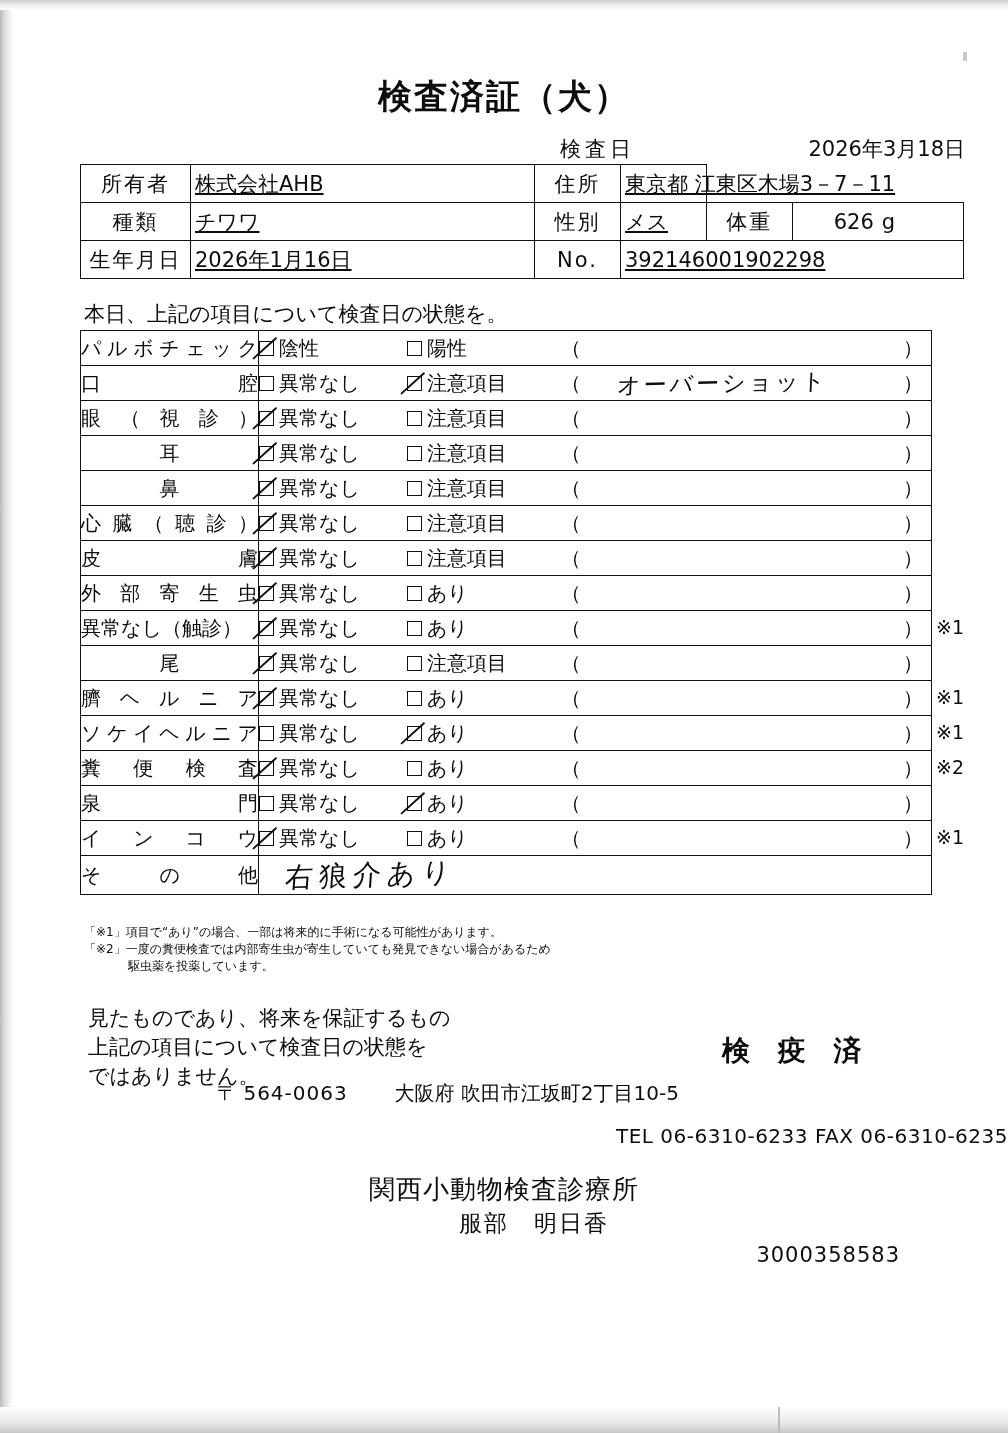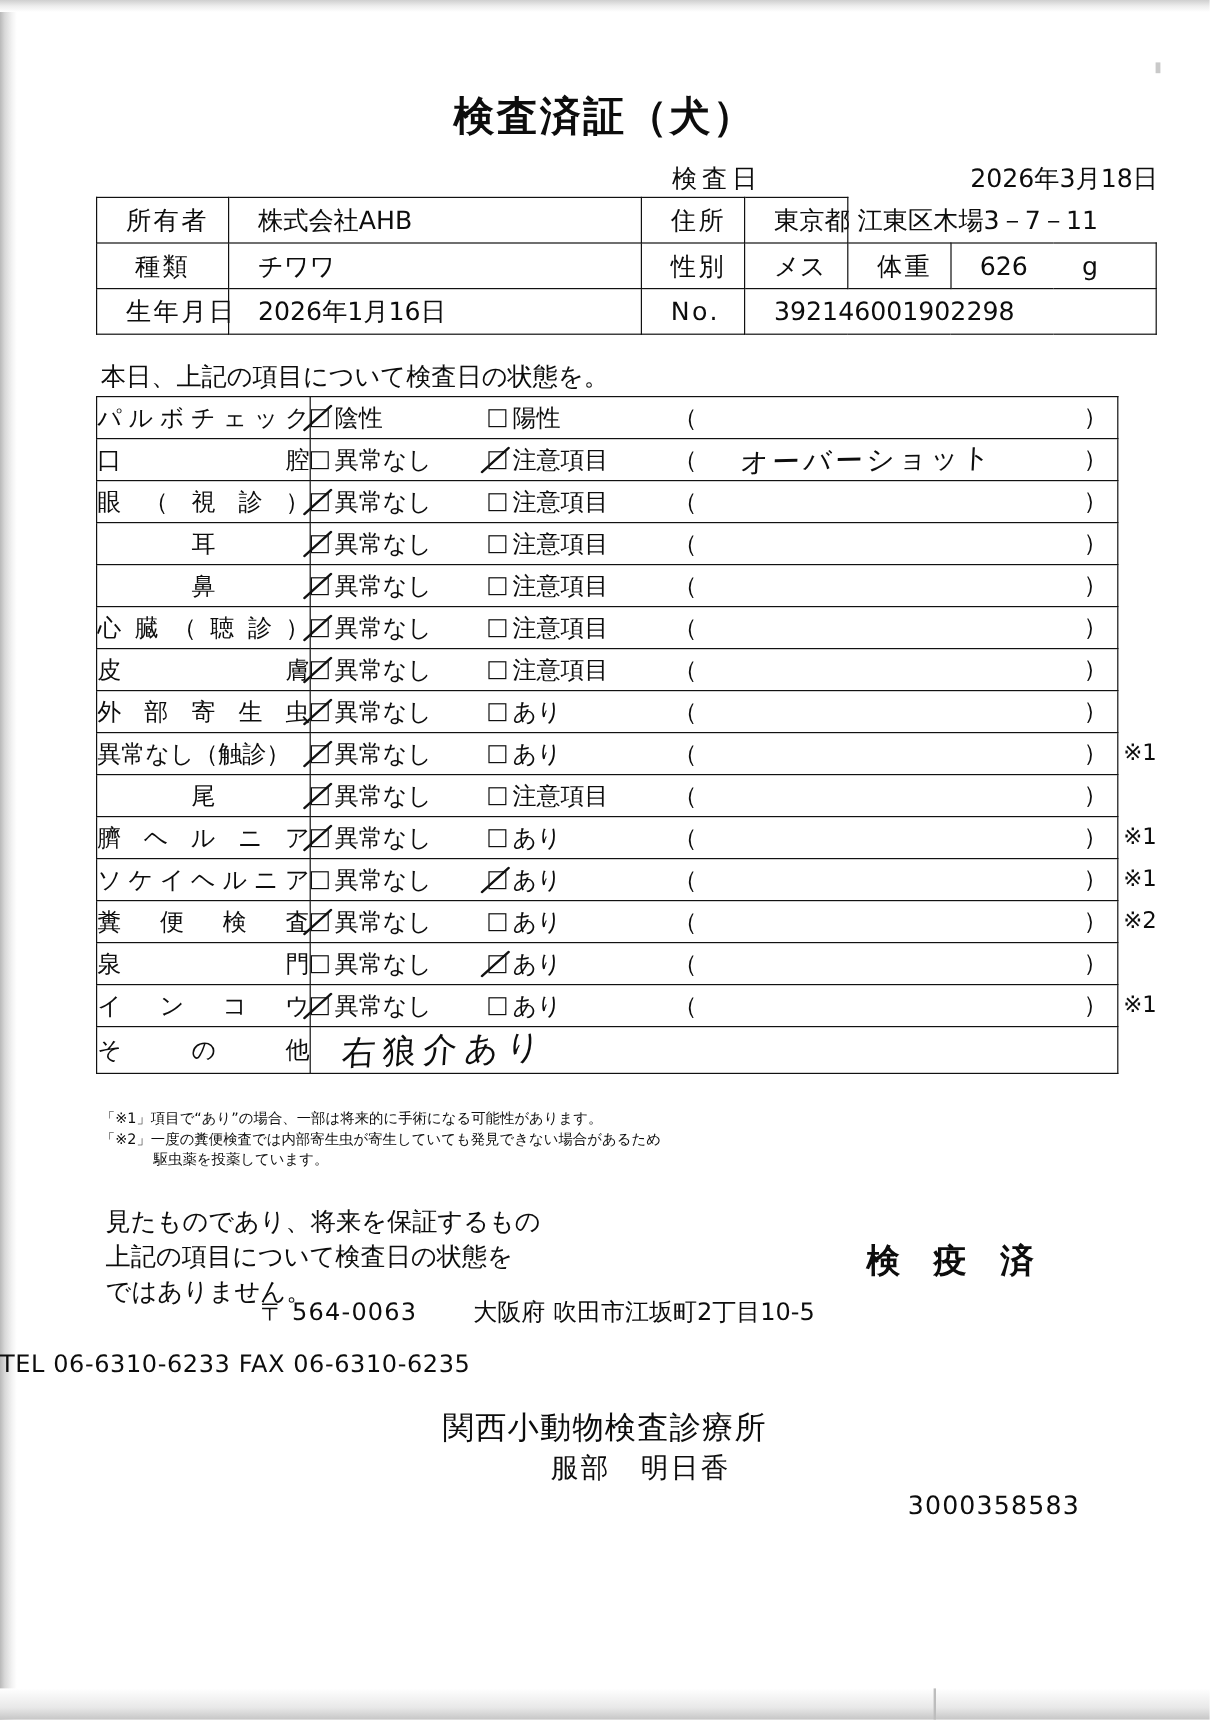--- a/index.html
+++ b/index.html
@@ -58,30 +58,30 @@
   .info-table {
     position: absolute;
     left: 80px; top: 164px; width: 884px;
     border-collapse: collapse;
     table-layout: fixed;
   }
   .info-table td {
     border: 1.6px solid #111;
     height: 38px;
     font-size: 21px;
-    padding: 0 24px;
+    padding: 0 4px;
     vertical-align: middle;
     white-space: nowrap;
   }
   .info-table tr { height: 38px; }
   .lbl {
     text-align: center;
     letter-spacing: 2px;
   }
-  .val { text-align: left; }
+  .val { text-align: left; text-decoration: underline; }
   .val-right { text-align: right; padding-right: 4px; }
   .unit-cell { border-left: none !important; text-align: left; width: 34px; padding-left: 4px; }
   .no-right-border { border-right: none !important; }
 
   
   .intro-line {
     position: absolute;
     left: 84px; top: 300px;
     font-size: 21px;
   }
@@ -203,21 +203,21 @@
     position: absolute;
     left: 0; top: 1080px; width: 896px;
     text-align: center;
     font-size: 20px;
   }
   .clinic-addr .zip { letter-spacing: 1px; }
   .clinic-addr .gap { display: inline-block; width: 34px; }
   .clinic-tel {
     position: absolute;
     left: 0; top: 1124px; width: 1008px;
-    text-align: left;
+    text-align: right;
     font-size: 20px;
     letter-spacing: 0.5px;
   }
   .clinic-name {
     position: absolute;
     left: 0; top: 1172px; width: 1008px;
     text-align: center;
     font-size: 26px;
     letter-spacing: 1px;
   }

